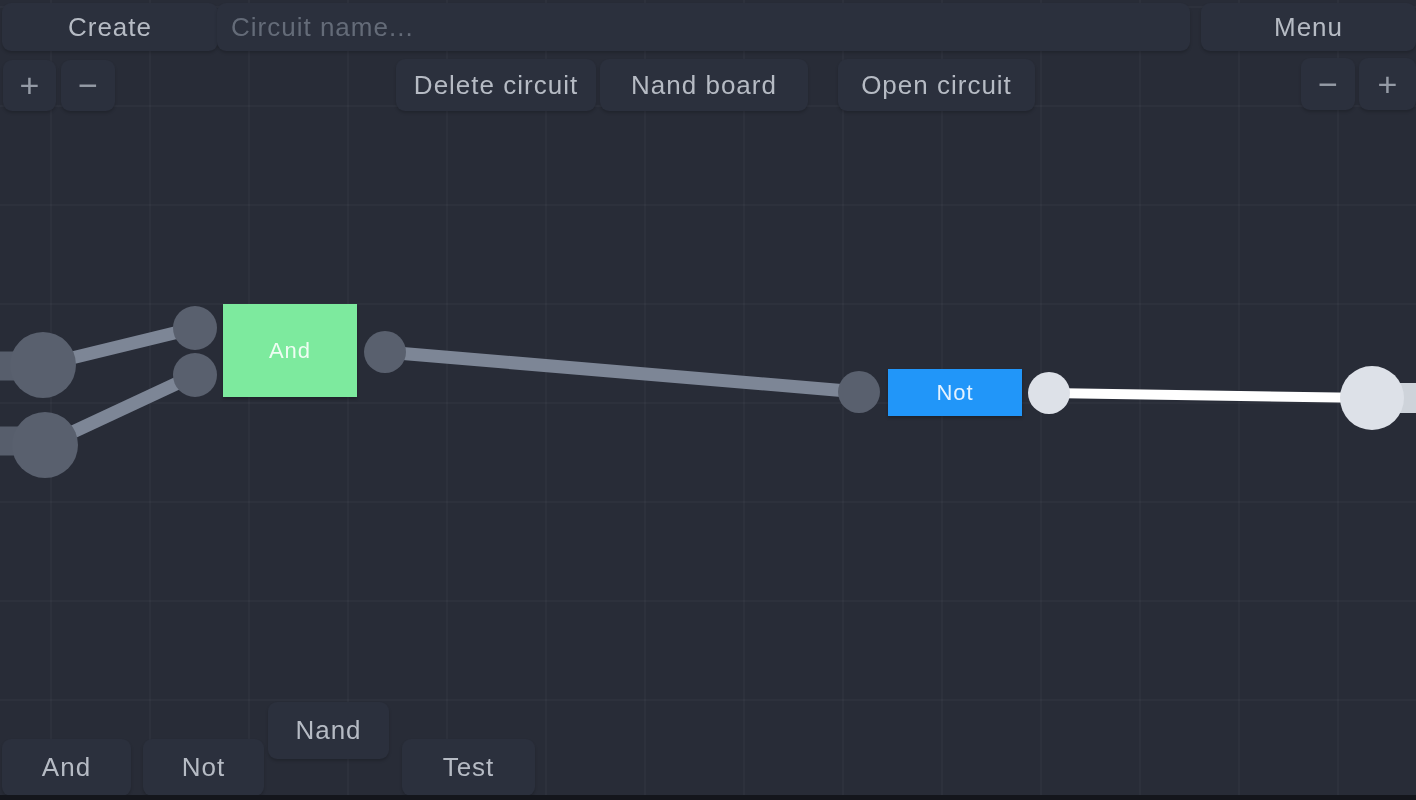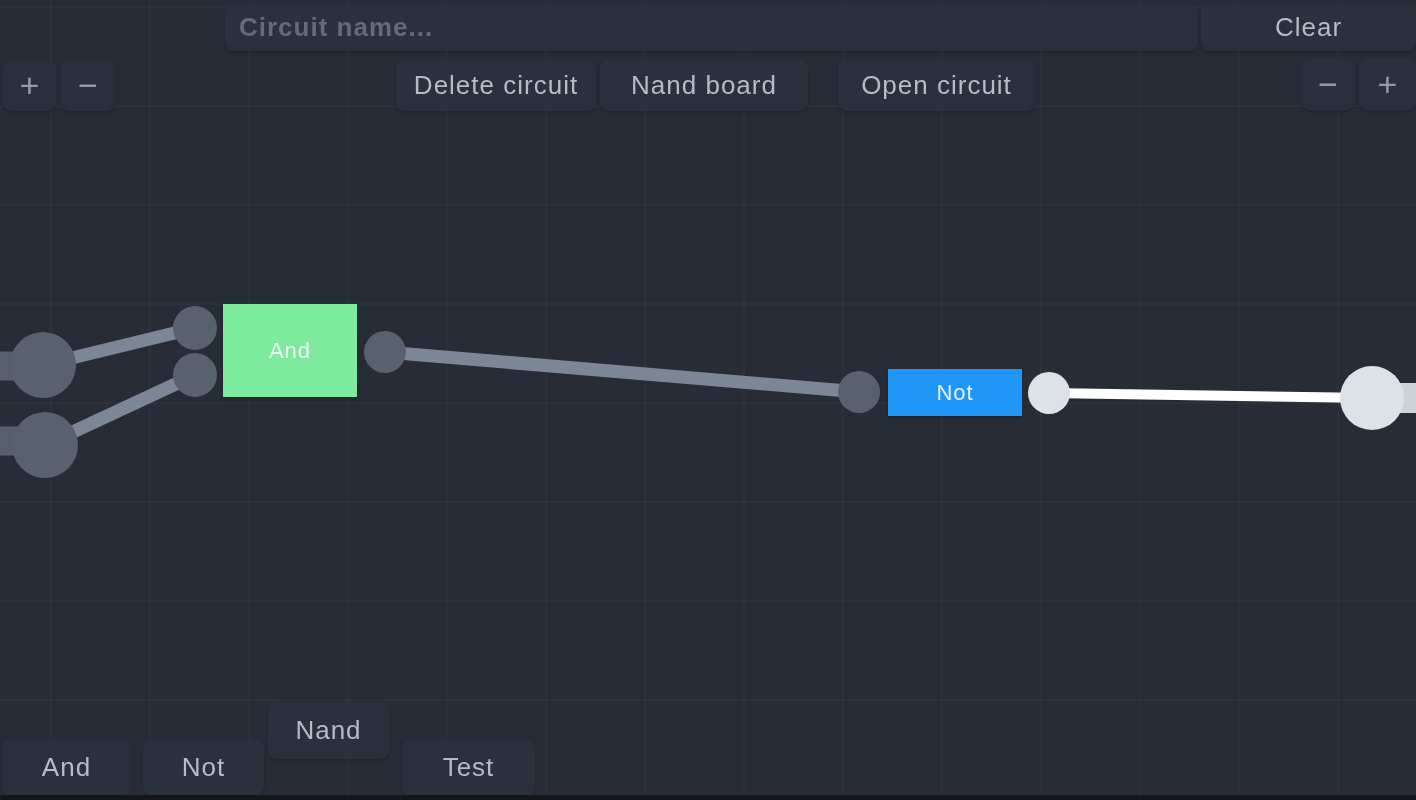--- a/index.html
+++ b/index.html
@@ -34,21 +34,21 @@
     color:#c3c7cf;
     font-family:"Liberation Sans", sans-serif;
     font-size:26px;letter-spacing:1px;
     padding:0 14px;box-sizing:border-box;
     box-shadow:0 2px 3px rgba(0,0,0,0.18);
     z-index:10;
   }
   .name-input::placeholder{color:#646b78;opacity:1;}
   
   #create-btn{left:2px;top:3px;width:216px;height:48px;}
-  #circuit-name{left:225px;top:3px;width:973px;height:48px;font-weight:bold;}
+  #circuit-name{left:217px;top:3px;width:973px;height:48px;}
   #menu-btn{left:1201px;top:3px;width:215px;height:48px;}
   
   #zoom-plus-left{left:3px;top:60px;width:53px;height:51px;}
   #zoom-minus-left{left:61px;top:60px;width:54px;height:51px;}
   #delete-circuit-btn{left:396px;top:59px;width:200px;height:52px;}
   #clear-board-btn{left:600px;top:59px;width:208px;height:52px;}
   #open-circuit-btn{left:838px;top:59px;width:197px;height:52px;}
   #zoom-minus-right{left:1301px;top:58px;width:54px;height:52px;}
   #zoom-plus-right{left:1359px;top:58px;width:57px;height:52px;}
   
@@ -88,22 +88,23 @@
       <circle cx="43" cy="365" r="33" fill="#59606e"></circle>
       <circle cx="45" cy="445" r="33" fill="#59606e"></circle>
       <circle cx="195" cy="328" r="22" fill="#59606e"></circle>
       <circle cx="195" cy="375" r="22" fill="#59606e"></circle>
       <circle cx="385" cy="352" r="21" fill="#59606e"></circle>
       <circle cx="859" cy="392" r="21" fill="#59606e"></circle>
       <circle cx="1049" cy="393" r="21" fill="#dde1e8"></circle>
       <circle cx="1372" cy="398" r="32" fill="#dde1e8"></circle>
     </svg>
 
+  <div class="btn" id="create-btn">Create</div>
   <input class="name-input" id="circuit-name" placeholder="Circuit name..." style="">
-  <div class="btn" id="menu-btn">Clear</div>
+  <div class="btn" id="menu-btn">Menu</div>
 
   <div class="btn zoom-btn" id="zoom-plus-left">+</div>
   <div class="btn zoom-btn" id="zoom-minus-left">−</div>
   <div class="btn" id="delete-circuit-btn">Delete circuit</div>
   <div class="btn" id="clear-board-btn">Nand board</div>
   <div class="btn" id="open-circuit-btn">Open circuit</div>
   <div class="btn zoom-btn" id="zoom-minus-right">−</div>
   <div class="btn zoom-btn" id="zoom-plus-right">+</div>
 
   <div class="btn" id="palette-and">And</div>

